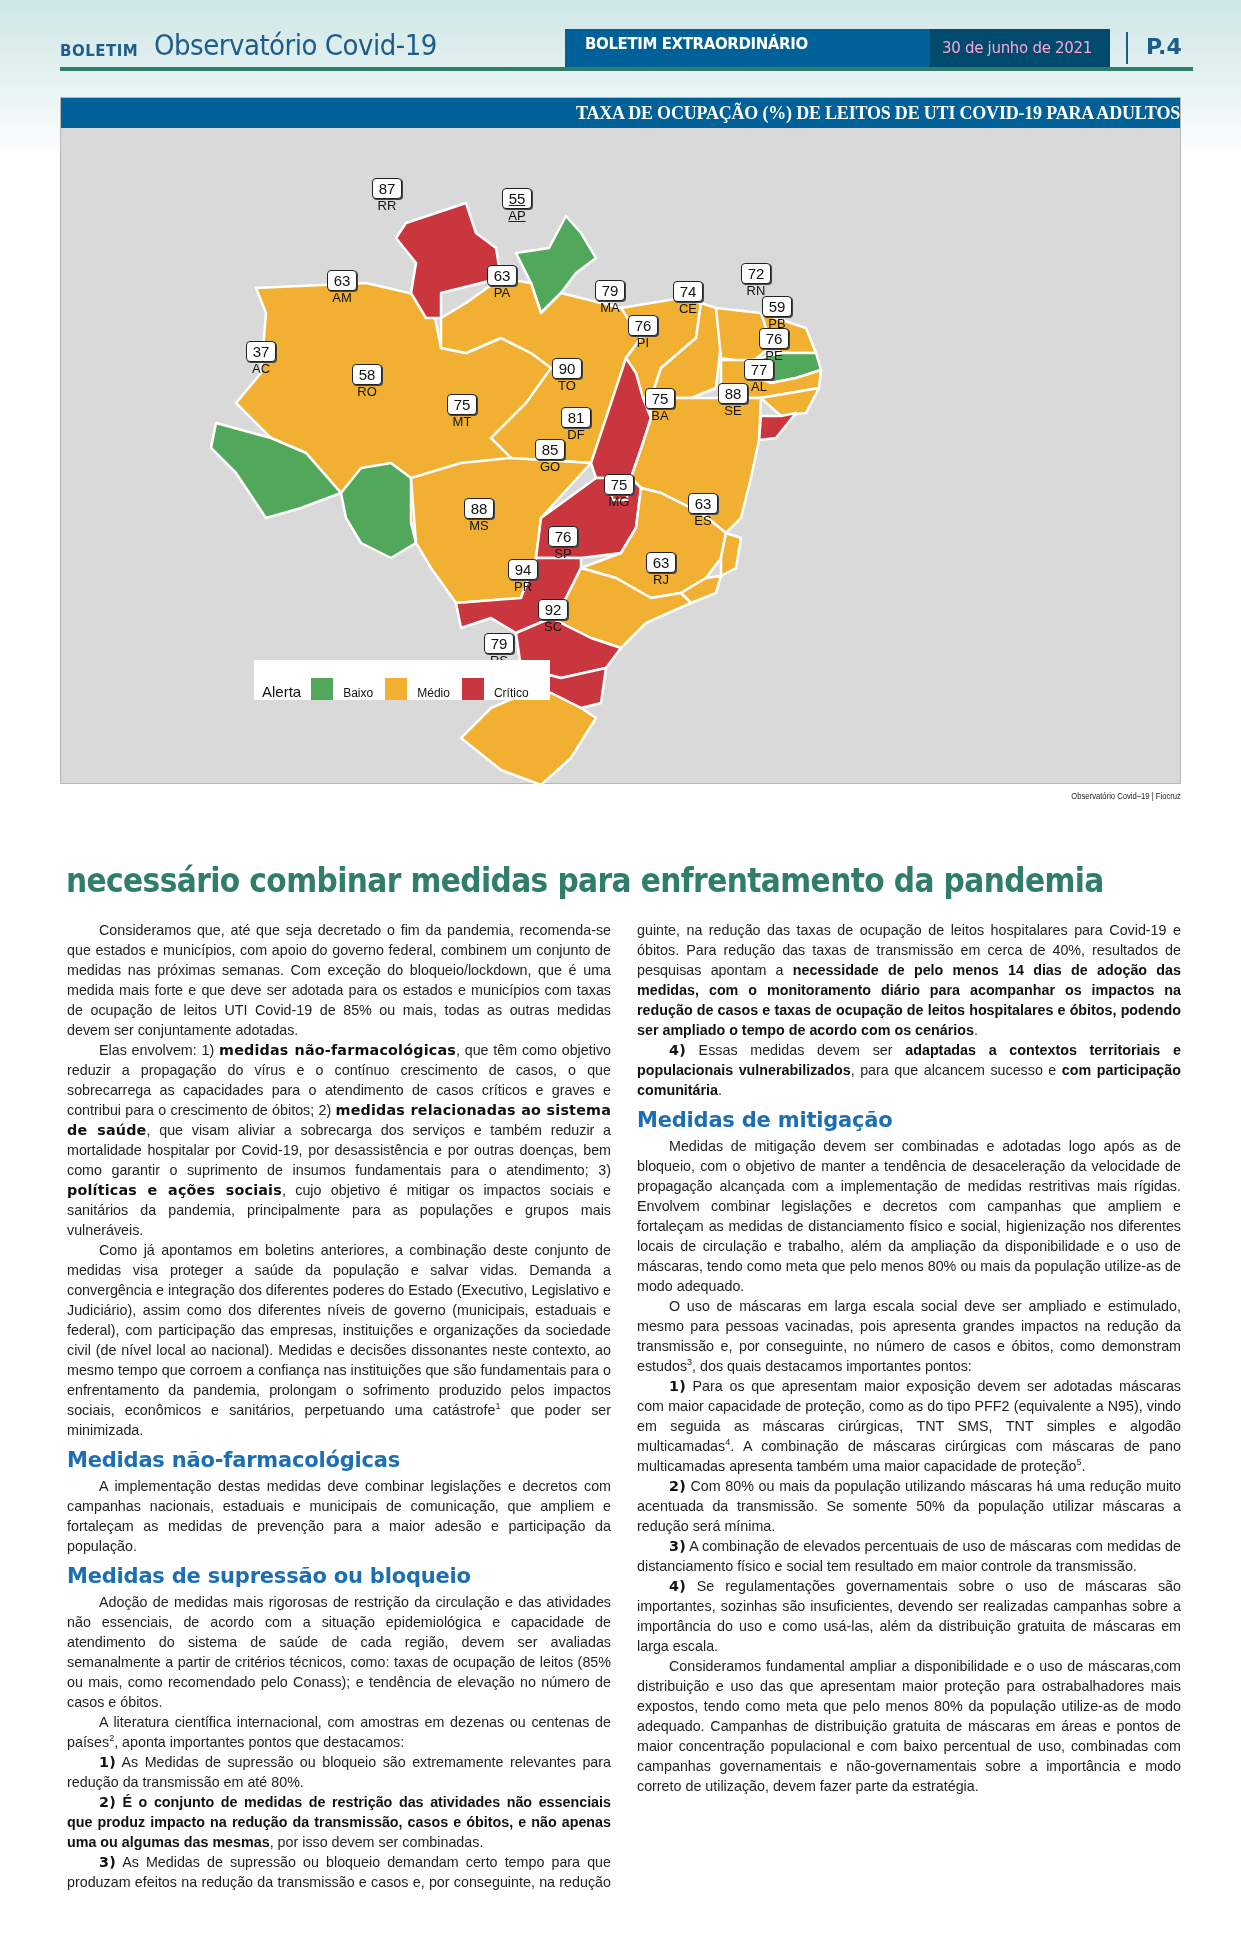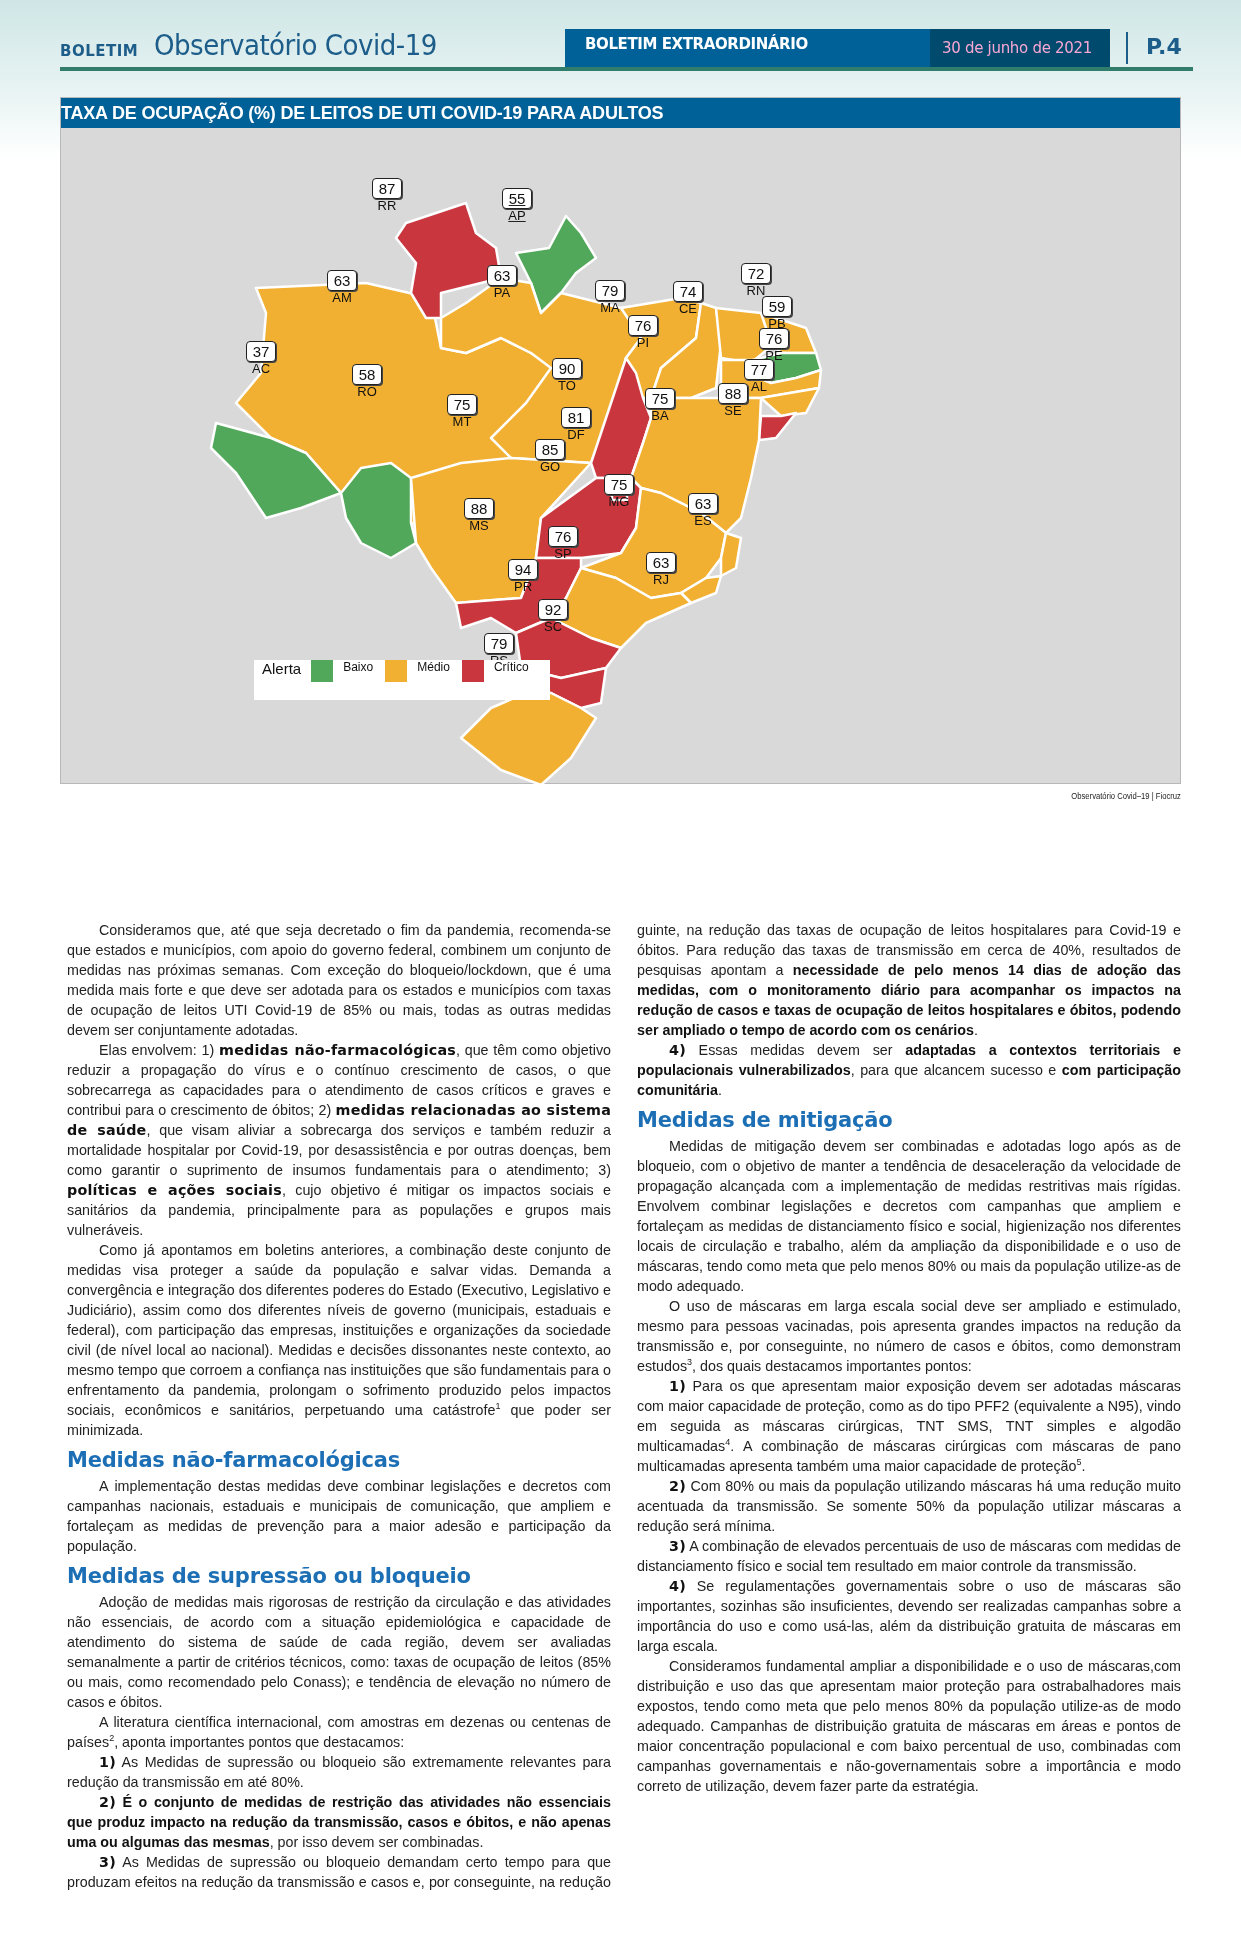--- a/index.html
+++ b/index.html
@@ -16,26 +16,26 @@
   .hdr-rule { position: absolute; left: 60px; top: 67px; width: 1133px; height: 4px; background: #2f7d6a; }
   .brand-small { position: absolute; left: 0; top: 12px; font-family: "DejaVu Sans", sans-serif; font-weight: bold; font-size: 15px; color: #1d5d8a; letter-spacing: 0.5px; }
   .brand-big { position: absolute; left: 94px; top: -2px; font-family: "DejaVu Sans Condensed", "DejaVu Sans", sans-serif; font-size: 29px; color: #1d5d8a; font-weight: normal; letter-spacing: -0.5px; }
   .extra { position: absolute; left: 505px; top: -1px; width: 425px; height: 39px; background: #006199; color: #fff; font-family: "DejaVu Sans", sans-serif; font-size: 15px; font-weight: bold; padding: 6px 0 0 20px; letter-spacing: -0.4px; }
   .date { position: absolute; left: 870px; top: -1px; width: 180px; height: 39px; background: #004a6e; color: #f9a8d4; font-family: "DejaVu Sans", sans-serif; font-size: 15px; padding: 10px 0 0 12px; letter-spacing: -0.3px; }
   .page-sep { position: absolute; left: 1066px; top: 2px; width: 2px; height: 32px; background: #1d5d8a; }
   .page-num { position: absolute; left: 1086px; top: 4px; font-family: "DejaVu Sans", sans-serif; font-weight: bold; font-size: 22px; color: #1d5d8a; }
 
   
   .map-panel { position: absolute; left: 60px; top: 97px; width: 1121px; height: 687px; background: #d9d9d9; border: 1px solid #b8b8b8; }
-  .map-title { position: absolute; left: 0; top: 0; width: 100%; height: 30px; background: #006199; color: #fff; text-align: left; font-family: Liberation Sans, sans-serif; font-weight: bold; font-size: 18px; line-height: 30px; letter-spacing: -0.2px; }
+  .map-title { position: absolute; left: 0; top: 0; width: 100%; height: 30px; background: #006199; color: #fff; text-align: right; font-family: Liberation Serif, serif; font-weight: bold; font-size: 18px; line-height: 30px; letter-spacing: -0.2px; }
   .map-svg { position: absolute; left: 0; top: 0; width: 1121px; height: 687px; }
   .state-label { position: absolute; text-align: center; width: 40px; margin-left: -20px; font-family: "Liberation Sans", sans-serif; }
   .state-label .val { display: block; width: 30px; margin: 0 auto; background: #fff; border: 1.5px solid #222; border-radius: 4px; font-size: 15px; line-height: 19px; color: #111; box-shadow: 1px 1px 0 #444; }
   .state-label .uf { display: block; font-size: 13px; line-height: 14px; color: #111; }
-  .legend { position: absolute; left: 193px; top: 562px; width: 296px; height: 40px; background: #fff; display: flex; align-items: flex-start; padding-left: 8px; font-family: "Liberation Sans", sans-serif; }
+  .legend { position: absolute; left: 193px; top: 562px; width: 296px; height: 40px; background: #fff; display: flex; align-items: flex-end; padding-left: 8px; font-family: "Liberation Sans", sans-serif; }
   .legend .title { font-size: 15px; margin-right: 10px; color: #111; }
   .legend .sw { width: 22px; height: 22px; margin-right: 10px; }
   .legend .lbl { font-size: 12px; margin-right: 12px; color: #111; }
   .source { position: absolute; right: 60px; top: 791px; font-size: 9px; color: #222; font-family: "Liberation Sans", sans-serif; transform: scaleX(0.85); transform-origin: right; }
 
   
   .headline { position: absolute; left: 66px; top: 818px; width: 1130px; font-family: "DejaVu Sans Condensed", "DejaVu Sans", sans-serif; font-size: 33px; font-weight: bold; color: #2f7d6a; line-height: 42px; letter-spacing: -0.6px; }
 
   
   .col { position: absolute; top: 920px; width: 544px; font-size: 14.3px; line-height: 20px; text-align: justify; color: #222; font-family: "Liberation Sans", sans-serif; }
@@ -214,20 +214,21 @@
     <span class="sw" style="background: rgb(242, 176, 50);"></span>
     <span class="lbl">Médio</span>
     <span class="sw" style="background: rgb(201, 54, 62);"></span>
     <span class="lbl">Crítico</span>
   </div>
 </div>
 <div class="source">Observatório Covid–19 | Fiocruz</div>
 
 <h1 class="headline">
   <br>
+  <span>necessário combinar medidas para enfrentamento da pandemia</span>
 </h1>
 
 <div class="col left">
   <p>Consideramos que, até que seja decretado o fim da pandemia, recomenda-se que estados e municípios, com apoio do governo federal, combinem um conjunto de medidas nas próximas semanas. Com exceção do bloqueio/lockdown, que é uma medida mais forte e que deve ser adotada para os estados e municípios com taxas de ocupação de leitos UTI Covid-19 de 85% ou mais, todas as outras medidas devem ser conjuntamente adotadas.</p>
   <p><span>Elas envolvem: 1) </span><b class="wide">medidas não-farmacológicas</b><span>, que têm como objetivo reduzir a propagação do vírus e o contínuo crescimento de casos, o que sobrecarrega as capacidades para o atendimento de casos críticos e graves e contribui para o crescimento de óbitos; 2) </span><b class="wide">medidas relacionadas ao sistema de saúde</b><span>, que visam aliviar a sobrecarga dos serviços e também reduzir a mortalidade hospitalar por Covid-19, por desassistência e por outras doenças, bem como garantir o suprimento de insumos fundamentais para o atendimento; 3) </span><b class="wide">políticas e ações sociais</b><span>, cujo objetivo é mitigar os impactos sociais e sanitários da pandemia, principalmente para as populações e grupos mais vulneráveis.</span></p>
   <p><span>Como já apontamos em boletins anteriores, a combinação deste conjunto de medidas visa proteger a saúde da população e salvar vidas. Demanda a convergência e integração dos diferentes poderes do Estado (Executivo, Legislativo e Judiciário), assim como dos diferentes níveis de governo (municipais, estaduais e federal), com participação das empresas, instituições e organizações da sociedade civil (de nível local ao nacional). Medidas e decisões dissonantes neste contexto, ao mesmo tempo que corroem a confiança nas instituições que são fundamentais para o enfrentamento da pandemia, prolongam o sofrimento produzido pelos impactos sociais, econômicos e sanitários, perpetuando uma catástrofe</span><sup>1</sup><span> que poder ser minimizada.</span></p>
 
   <h2>Medidas não-farmacológicas</h2>
   <p>A implementação destas medidas deve combinar legislações e decretos com campanhas nacionais, estaduais e municipais de comunicação, que ampliem e fortaleçam as medidas de prevenção para a maior adesão e participação da população.</p>
 

